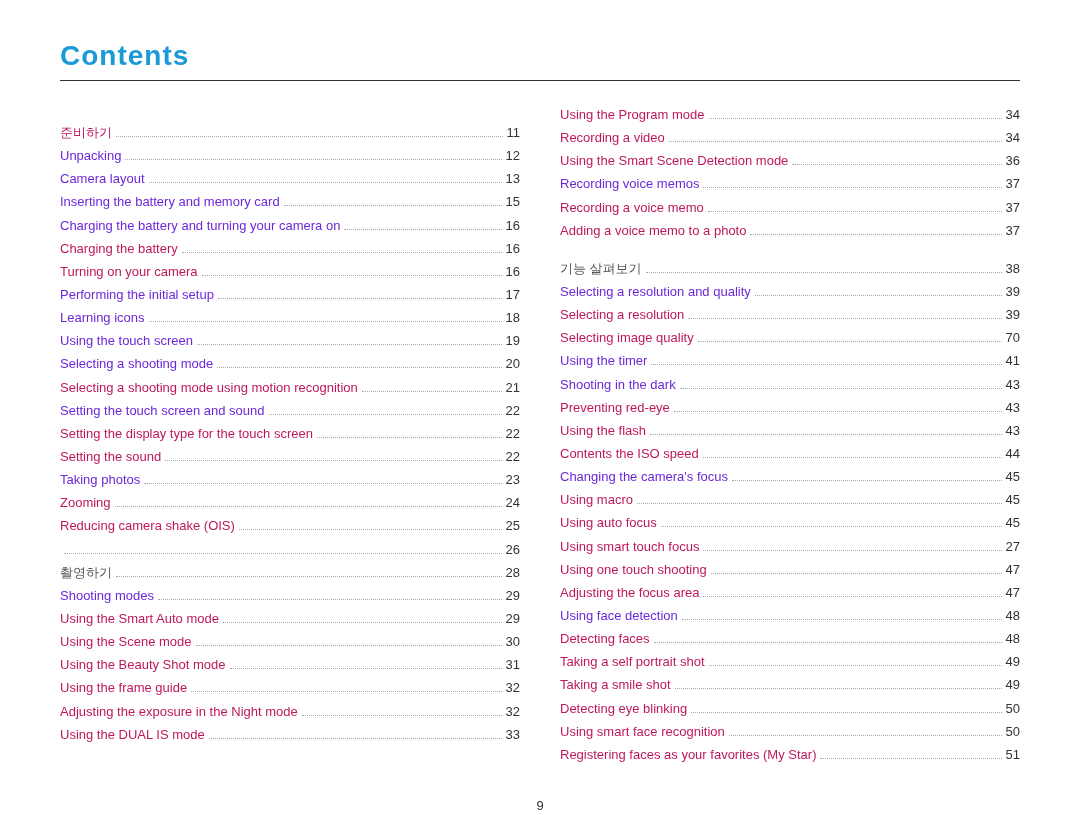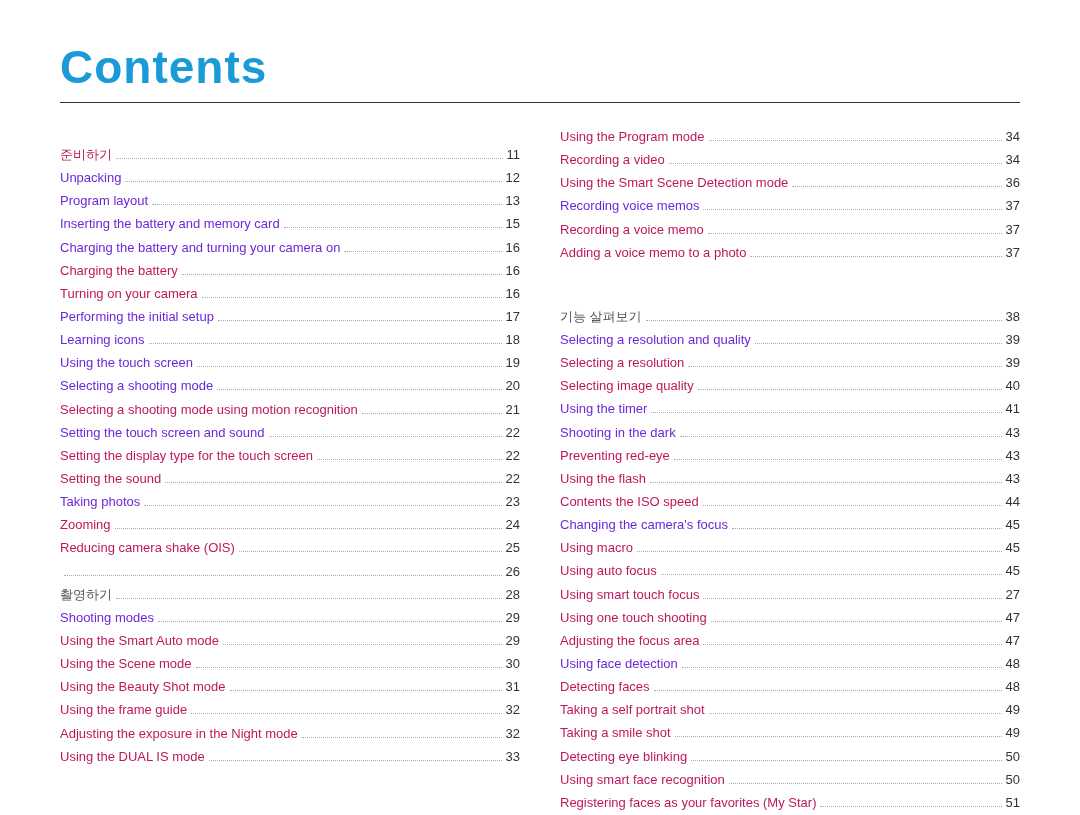--- a/index.html
+++ b/index.html
@@ -6,21 +6,21 @@
     body {
       background: #fff;
       font-family: Arial, Helvetica, sans-serif;
       font-size: 13px;
       color: #333;
       width: 1080px;
       min-height: 815px;
       padding: 40px 60px;
     }
     h1.contents-title {
-      font-size: 46px;
+      font-size: 28px;
       font-weight: bold;
       color: #1a9ad7;
       margin-bottom: 8px;
       letter-spacing: 1px;
     }
     hr.title-divider {
       border: none;
       border-top: 1.5px solid #333;
       margin-bottom: 24px;
     }
@@ -72,21 +72,21 @@
         <span class="entry-text" style="color: #be185d;">준비하기</span>
         <span class="dots"></span>
         <span class="page-num">11</span>
       </div>
       <div class="toc-entry">
         <span class="entry-text entry-blue">Unpacking</span>
         <span class="dots"></span>
         <span class="page-num">12</span>
       </div>
       <div class="toc-entry">
-        <span class="entry-text entry-blue">Program layout</span>
+        <span class="entry-text entry-blue">Camera layout</span>
         <span class="dots"></span>
         <span class="page-num">13</span>
       </div>
       <div class="toc-entry">
         <span class="entry-text entry-blue">Inserting the battery and memory card</span>
         <span class="dots"></span>
         <span class="page-num">15</span>
       </div>
       <div class="toc-entry">
         <span class="entry-text entry-blue">Charging the battery and turning your camera on</span>
@@ -228,38 +228,38 @@
         <span class="entry-text entry-black">Recording a voice memo</span>
         <span class="dots"></span>
         <span class="page-num">37</span>
       </div>
       <div class="toc-entry">
         <span class="entry-text entry-black">Adding a voice memo to a photo</span>
         <span class="dots"></span>
         <span class="page-num">37</span>
       </div>
       <div class="toc-entry" style="margin-top: 18px;">
-        <span class="entry-text" style="color: rgb(85, 85, 85); margin-top: 26px;">기능 살펴보기</span>
+        <span class="entry-text" style="color: rgb(85, 85, 85);">기능 살펴보기</span>
         <span class="dots"></span>
         <span class="page-num">38</span>
       </div>
       <div class="toc-entry">
         <span class="entry-text entry-blue">Selecting a resolution and quality</span>
         <span class="dots"></span>
         <span class="page-num">39</span>
       </div>
       <div class="toc-entry">
         <span class="entry-text entry-black">Selecting a resolution</span>
         <span class="dots"></span>
         <span class="page-num">39</span>
       </div>
       <div class="toc-entry">
         <span class="entry-text entry-black">Selecting image quality</span>
         <span class="dots"></span>
-        <span class="page-num">40</span>
+        <span class="page-num">70</span>
       </div>
       <div class="toc-entry">
         <span class="entry-text entry-blue">Using the timer</span>
         <span class="dots"></span>
         <span class="page-num">41</span>
       </div>
       <div class="toc-entry">
         <span class="entry-text entry-blue">Shooting in the dark</span>
         <span class="dots"></span>
         <span class="page-num">43</span>

